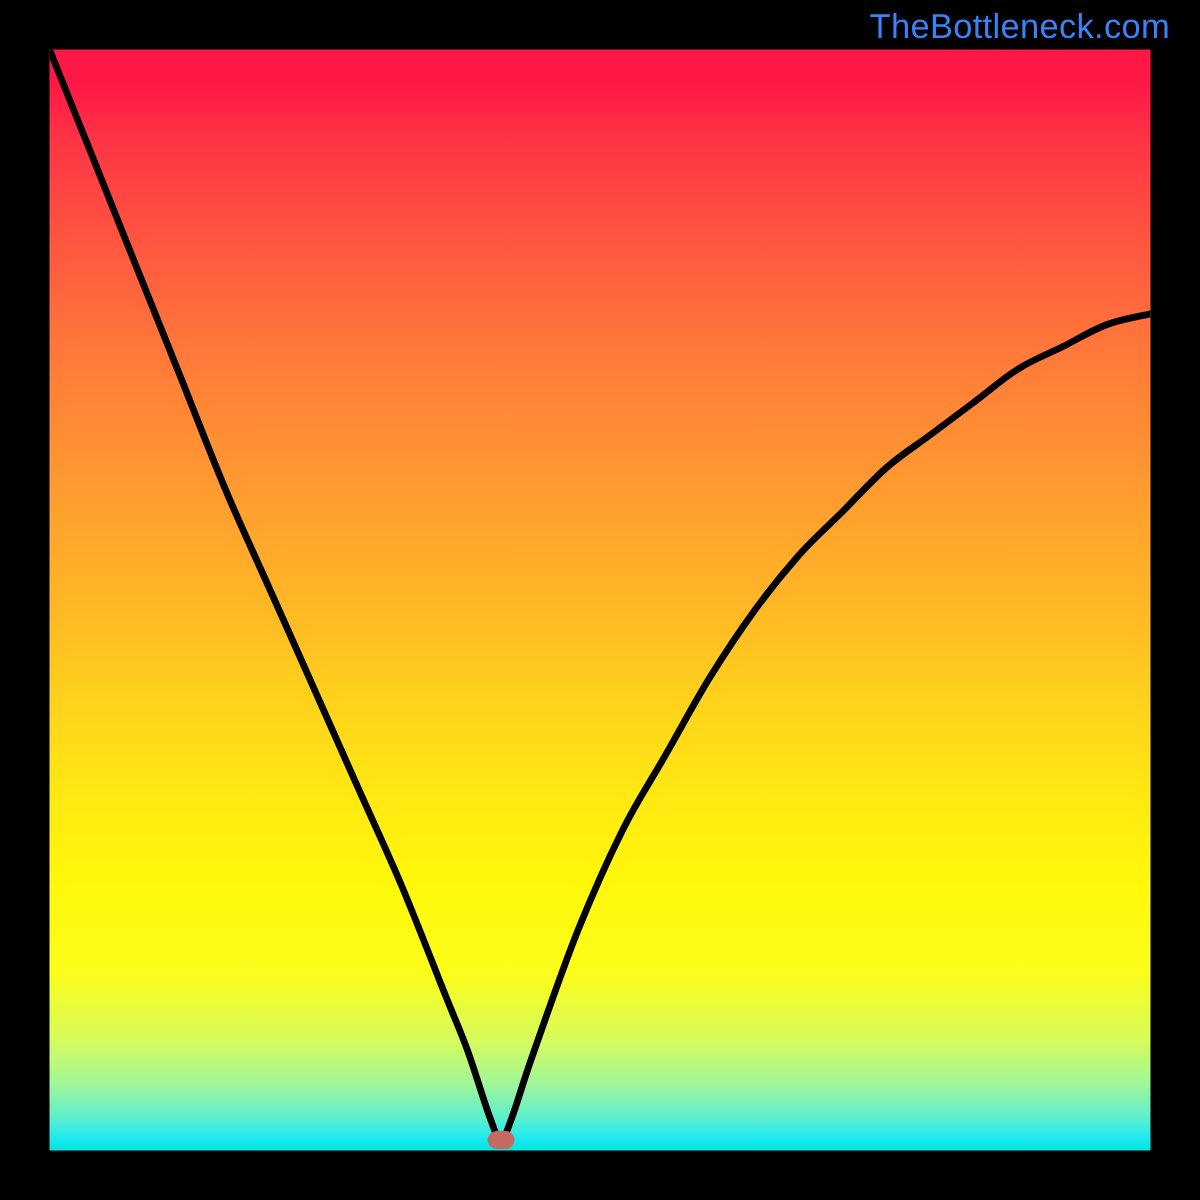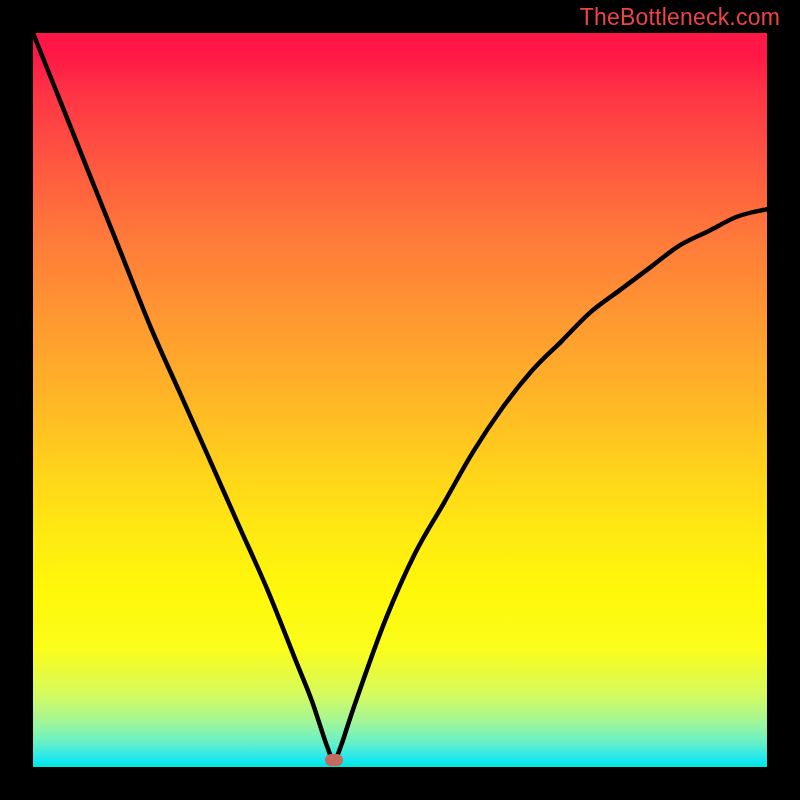--- a/index.html
+++ b/index.html
@@ -41,21 +41,21 @@
       #9ff69a 94%,
       #5eefce 97%,
       #1ae8f0 99%,
       #00e6df 100%
     );
   }
   .attrib {
     position: absolute;
     top: 4px;
     right: 20px;
-    color: #ef4444;
+    color: #3b82f6;
     font-size: 23px;
     font-weight: 400;
     letter-spacing: 0.2px;
   }
   svg.curve {
     position: absolute;
     top: 0;
     left: 0;
     width: 734px;
     height: 734px;

